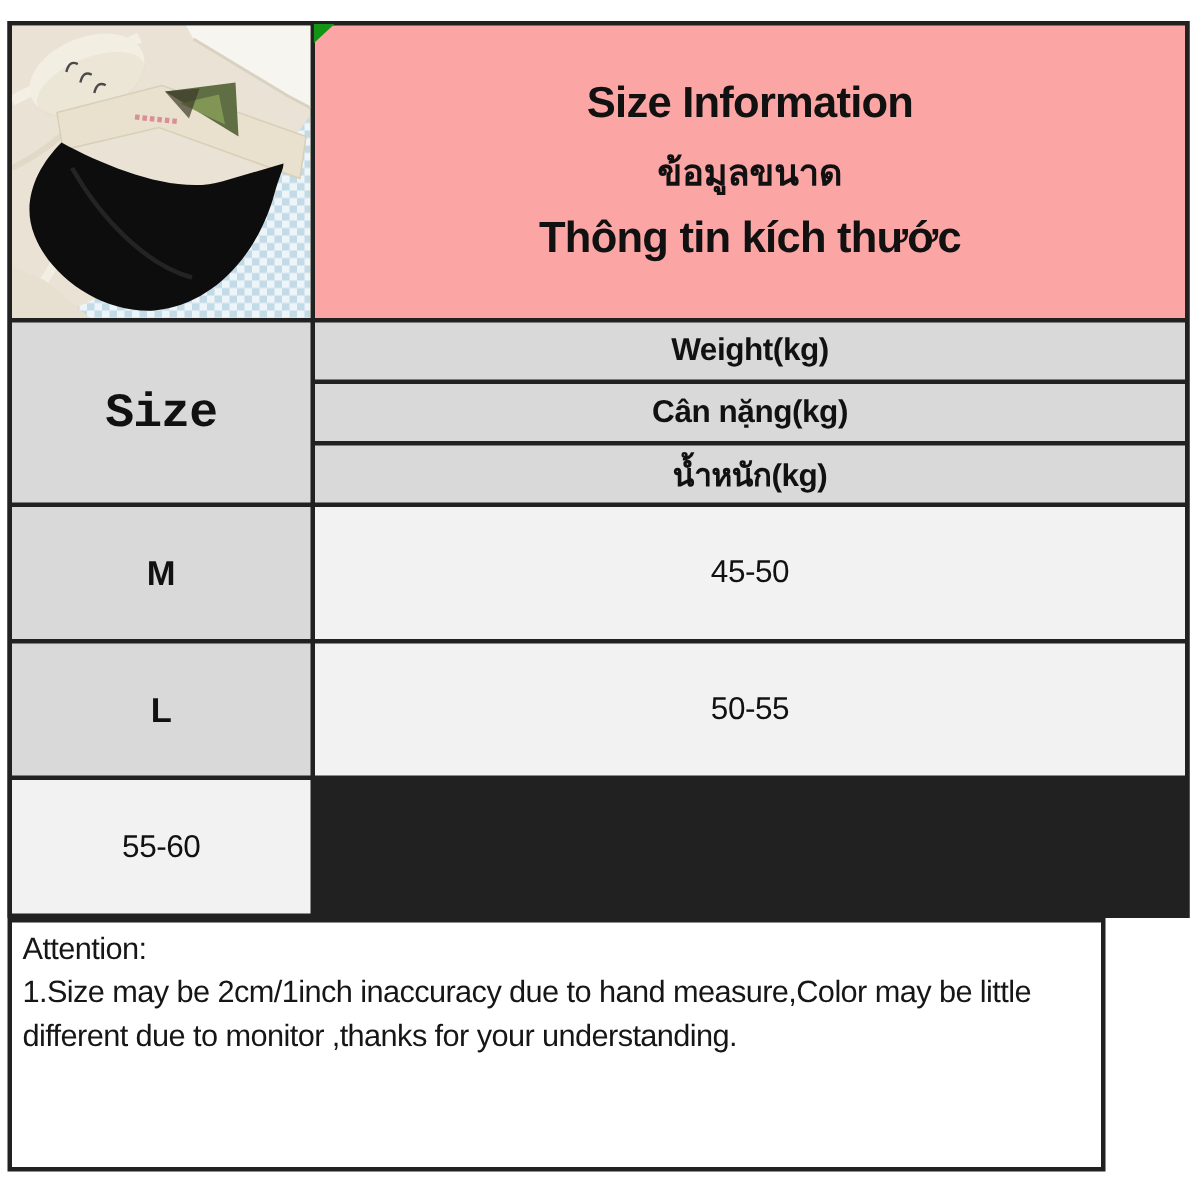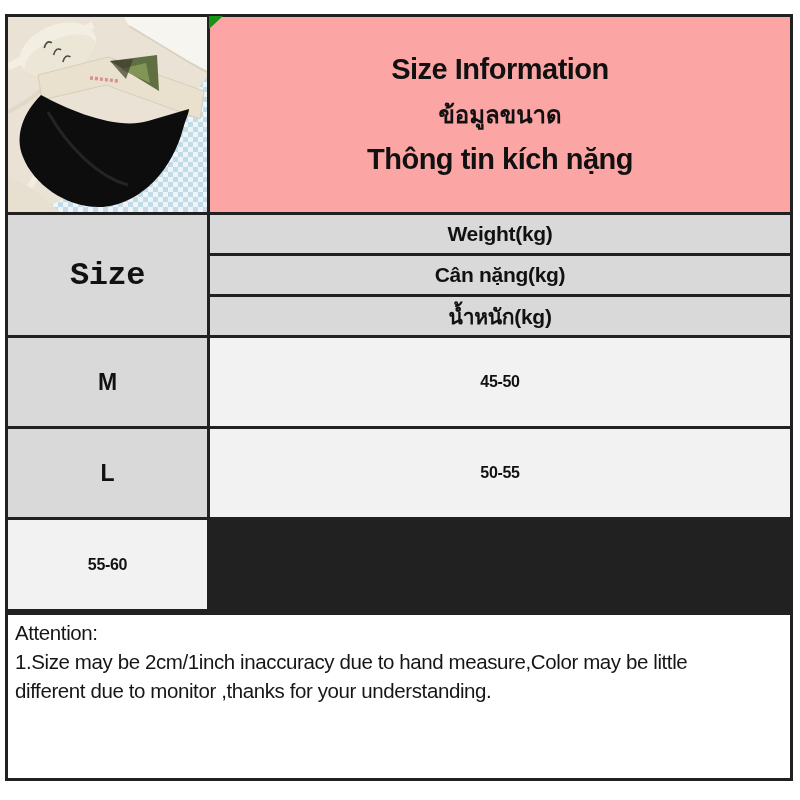--- a/index.html
+++ b/index.html
@@ -31,26 +31,26 @@
     position:absolute; top:-1px; left:-1px; width:14px; height:13px;
     background:#149414;
     clip-path:polygon(0 0, 100% 0, 0 100%);
   }
   .title-en, .title-vi { font-size:29px; font-weight:bold; letter-spacing:-0.5px; }
   .title-th { font-size:24px; font-weight:bold; }
 
   .size-cell   { grid-row:2/5; grid-column:1; font-size:32px; font-weight:bold; letter-spacing:-0.5px;font-family:Liberation Mono, monospace; }
   .hdr         { font-size:21px; font-weight:bold; letter-spacing:-0.3px; }
   .size-label  { font-size:23px; font-weight:bold; }
-  .size-value  { font-size:16px; font-weight:bold; letter-spacing:-0.3px; }
+  .size-value  { font-size:21px; font-weight:normal; letter-spacing:-0.3px; }
 
   
   .attention {
     position:absolute; left:5px; top:612px;
-    width:788px; height:169px;
+    width:732px; height:169px;
     background:#ffffff;
     border:3px solid #212121;
     padding:3px 7px;
     font-size:20.5px; letter-spacing:-0.4px;
     line-height:29px;
     color:#161616;
   }
   .attention div { white-space:nowrap; }
 </style>
 </head>
@@ -100,21 +100,21 @@
 
         <path d="M33,78 C16,95 6,118 15,140 C26,168 60,192 95,190 C135,186 164,152 175,112 C178,101 181,96 181,92 L140,104 C110,113 64,95 33,78 Z" fill="#0d0d0d"></path>
         <path d="M40,95 C60,130 90,160 120,168" stroke="#2a2a2a" stroke-width="3" fill="none" opacity="0.8"></path>
       </svg>
     </div>
 
     <div class="cell title-cell">
       <span class="corner-marker"></span>
       <div class="title-en">Size Information</div>
       <div class="title-th">ข้อมูลขนาด</div>
-      <div class="title-vi">Thông tin kích nặng</div>
+      <div class="title-vi">Thông tin kích thước</div>
     </div>
 
     <div class="cell gray size-cell">Size</div>
 
     <div class="cell gray hdr">Weight(kg)</div>
     <div class="cell gray hdr">Cân nặng(kg)</div>
     <div class="cell gray hdr">น้ำหนัก(kg)</div>
 
     <div class="cell gray size-label">M</div>
     <div class="cell light size-value">45-50</div>

